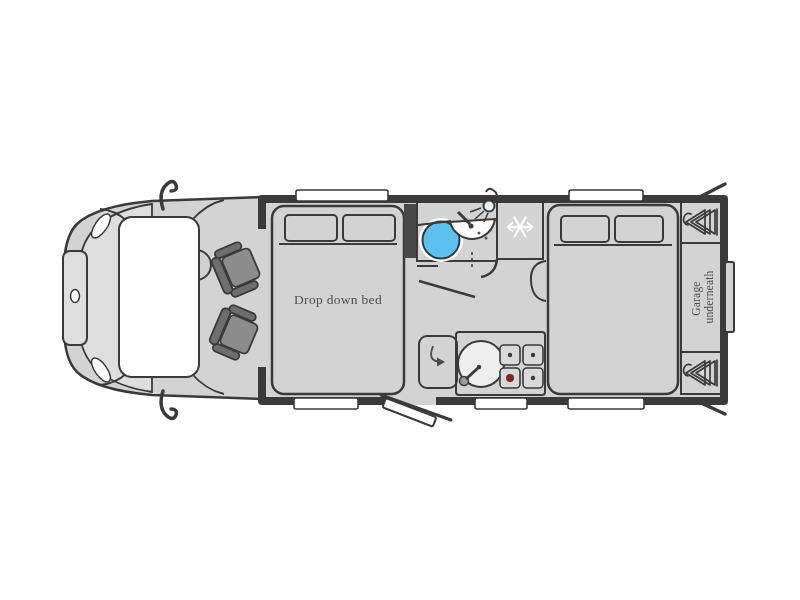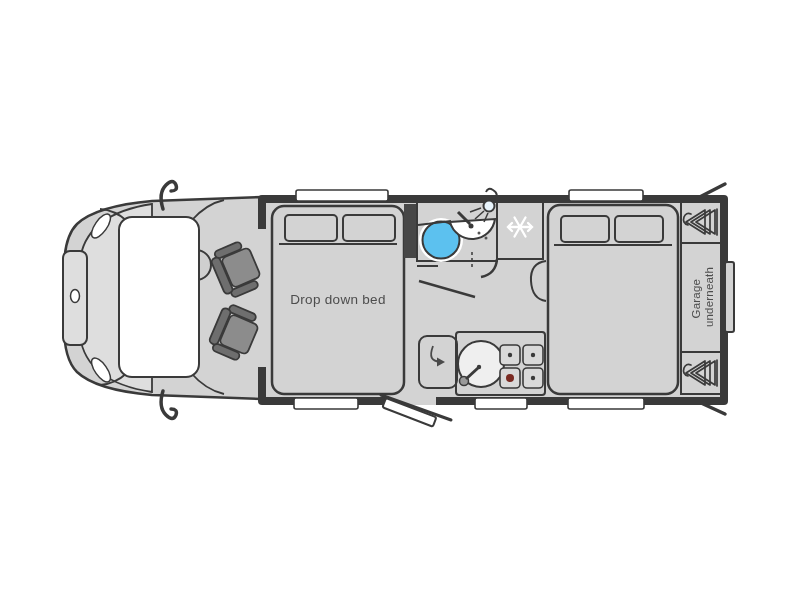--- a/index.html
+++ b/index.html
@@ -1,17 +1,17 @@
 <!DOCTYPE html>
 <html style="--wall: #3a3a3a; --floor: #d3d3d3; --bonnet: #dedede; --bed: #7e7e7e; --seat: #8c8c8c; --seat-dark: #6e6e6e; --counter: #c6c6c6; --flap: #cdcdcd; --fridge: #c9cbce; --blue: #5cc1ef; --cream: #f2ead5; --white: #ffffff; --cabinet: #474747; --burner: #7a2a22; --text: #4d4d4d;"><head>
 <meta charset="utf-8">
 <style>
   html,body{margin:0;padding:0;background:#fff;}
   #stage{position:relative;width:800px;height:585px;background:#fff;overflow:hidden;
-         font-family:Liberation Sans, sans-serif;}
+         font-family:Liberation Serif, serif;}
   svg{position:absolute;left:0;top:0;}
   
   .wall      {fill:var(--wall,#3a3a3a);}
   .floor     {fill:var(--floor,#d3d3d3);}
   .bonnet    {fill:var(--bonnet,#dedede);}
   .bed       {fill:var(--bed,#7e7e7e);}
   .seat      {fill:var(--seat,#8c8c8c);}
   .seat-dark {fill:var(--seat-dark,#6e6e6e);}
   .counter   {fill:var(--counter,#c6c6c6);}
   .flap      {fill:var(--flap,#cdcdcd);}

